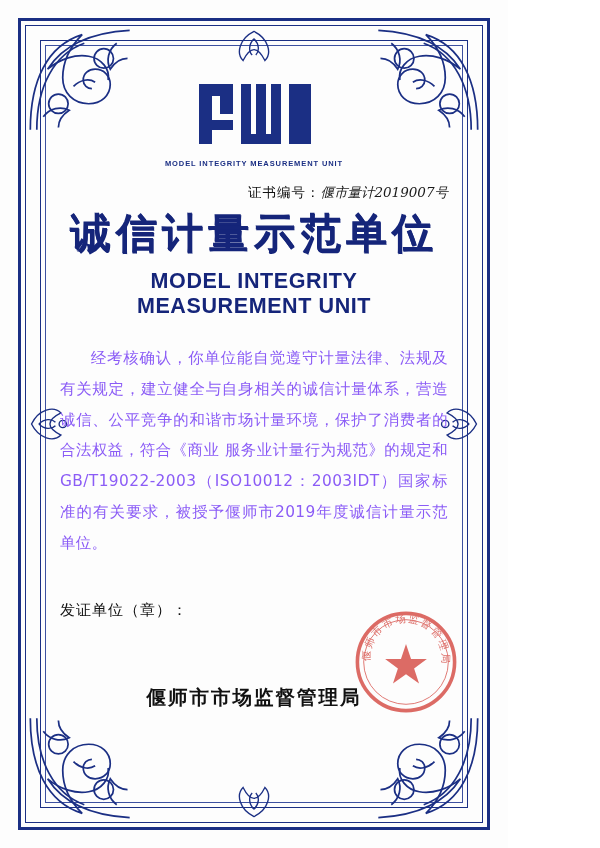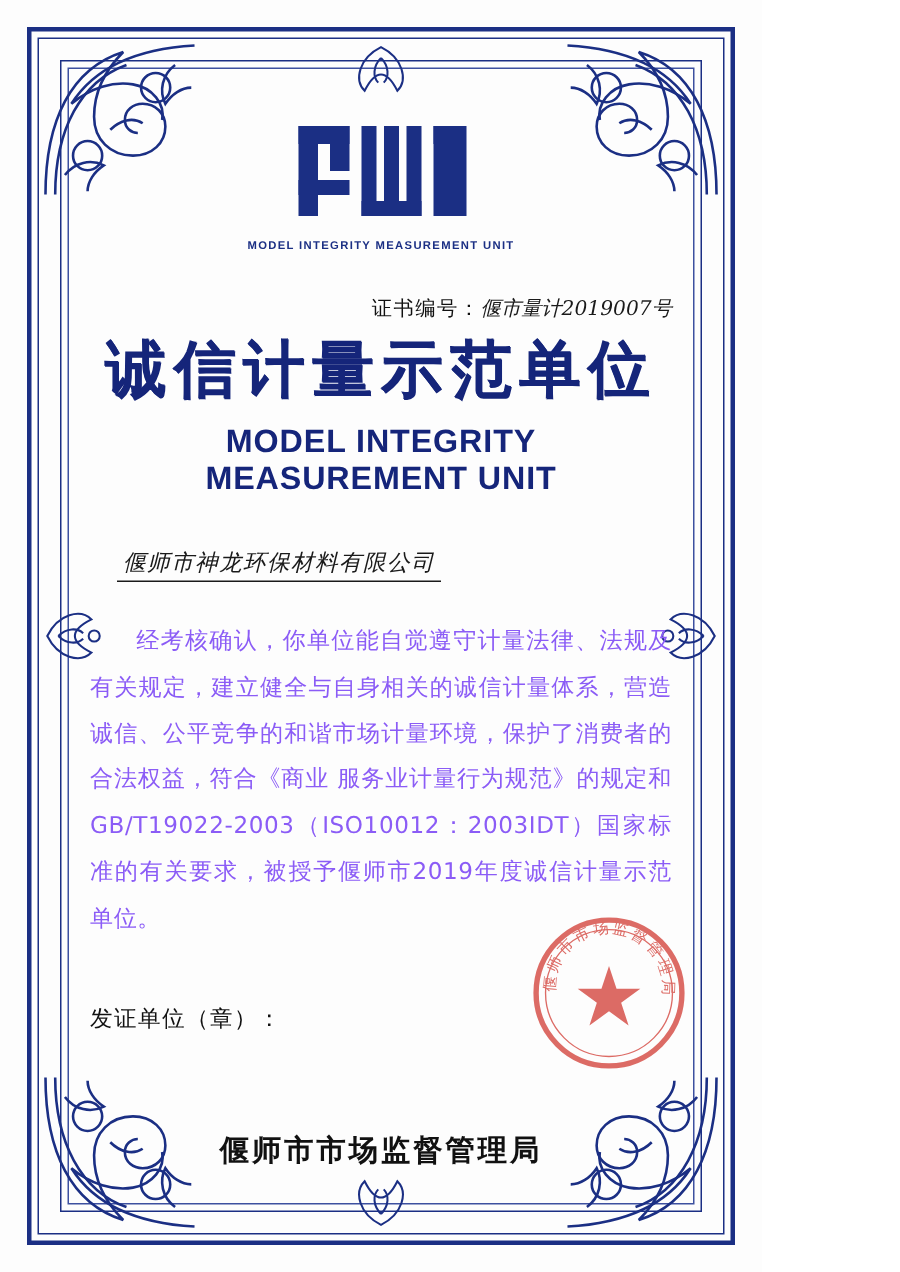--- a/index.html
+++ b/index.html
@@ -112,21 +112,21 @@
   }
   .logo-caption {
     margin-top: 7px;
     font-size: 7.5px;
     letter-spacing: 0.9px;
     color: #1b2f84;
     font-family: "Liberation Sans", sans-serif;
     font-weight: bold;
   }
   .cert-no-row {
-    margin-top: 29px;
+    margin-top: 16px;
     text-align: right;
     font-size: 13.5px;
     color: #111;
     font-family: "DejaVu Sans", sans-serif;
     white-space: nowrap;
   }
   .cert-no-label { letter-spacing: 1px; }
   .cert-no-value {
     font-family: "DejaVu Serif", serif;
     font-style: italic;
@@ -316,23 +316,20 @@
       <div class="logo-caption">MODEL INTEGRITY MEASUREMENT UNIT</div>
     </div>
 
     <div class="cert-no-row">
       <span class="cert-no-label">证书编号：</span><span class="cert-no-value">偃市量计2019007号</span>
     </div>
 
     <div class="title-cn">诚信计量示范单位</div>
     <div class="title-en">MODEL INTEGRITY MEASUREMENT UNIT</div>
 
-    <div>
-      <span class="recipient">偃师市神龙环保材料有限公司</span>
-    </div>
 
     <div class="body-text">经考核确认，你单位能自觉遵守计量法律、法规及有关规定，建立健全与自身相关的诚信计量体系，营造诚信、公平竞争的和谐市场计量环境，保护了消费者的合法权益，符合《商业 服务业计量行为规范》的规定和 GB/T19022-2003（ISO10012：2003IDT）国家标准的有关要求，被授予偃师市2019年度诚信计量示范单位。</div>
 
     <div class="issuer-line">发证单位（章）：</div>
 
     <div class="issuer-name">偃师市市场监督管理局</div>
   </div>
 
   <div class="seal">
     <svg viewBox="0 0 120 120">

